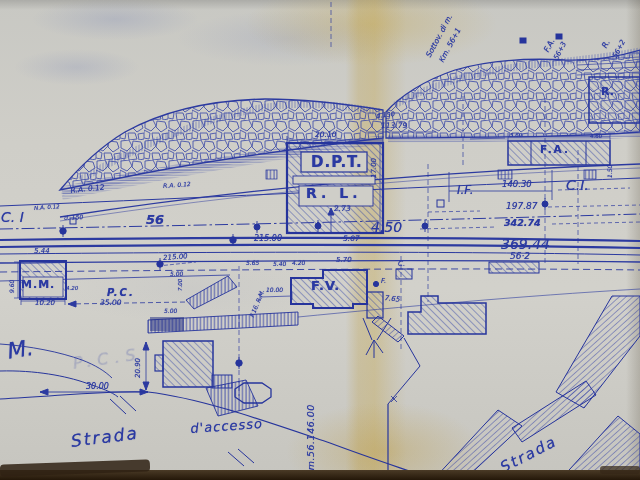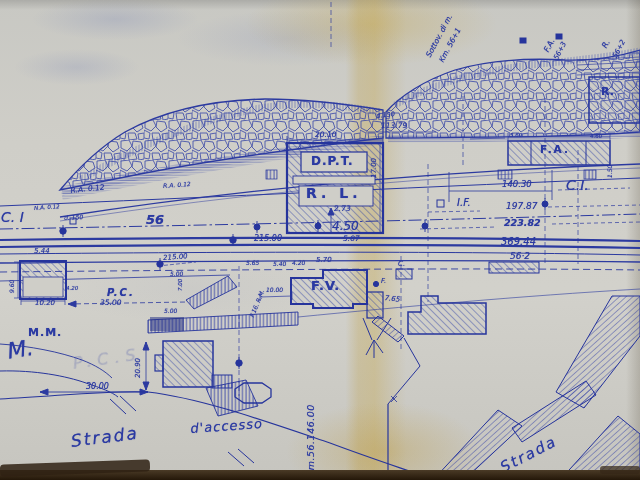--- a/index.html
+++ b/index.html
@@ -194,64 +194,64 @@
 <div class="lbl" style="left:543px;top:50px;font-size:8px;transform:rotate(-62deg);">F.A.</div>
 <div class="lbl" style="left:553px;top:58px;font-size:7px;transform:rotate(-62deg);">56+3</div>
 <div class="lbl" style="left:601px;top:46px;font-size:8px;transform:rotate(-62deg);">R.</div>
 <div class="lbl" style="left:612px;top:56px;font-size:7px;transform:rotate(-62deg);">56+2</div>
 <div class="lbl print" style="left:601px;top:86px;font-size:11px;">R.</div>
 
 <div class="lbl" style="left:376px;top:113px;font-size:6.5px;transform:rotate(-6deg);">d.150</div>
 <div class="lbl" style="left:381px;top:122px;font-size:7.5px;">113.79</div>
 <div class="lbl" style="left:315px;top:131px;font-size:7.5px;">20.10</div>
 <div class="lbl" style="left:371px;top:178px;font-size:7px;transform:rotate(-90deg);">17.00</div>
-<div class="lbl print" style="left:311px;top:155px;font-size:12px;letter-spacing:1px;">D.P.T.</div>
+<div class="lbl print" style="left:311px;top:155px;font-size:15px;letter-spacing:1px;">D.P.T.</div>
 <div class="lbl print" style="left:306px;top:186px;font-size:14px;letter-spacing:4px;text-align:right;">R. L.</div>
 <div class="lbl" style="left:334px;top:205px;font-size:7.5px;">2.73</div>
-<div class="lbl" style="left:332px;top:220px;font-size:12px;">4.50</div>
+<div class="lbl" style="left:332px;top:220px;font-size:14px;padding-left:39px;">4.50</div>
 <div class="lbl" style="left:254px;top:235px;font-size:8px;">215.00</div>
 <div class="lbl" style="left:343px;top:235px;font-size:7.5px;">5.07</div>
 
 <div class="lbl print" style="left:540px;top:144px;font-size:10.5px;letter-spacing:2px;">F.A.</div>
 <div class="lbl" style="left:510px;top:133px;font-size:5.5px;">5.60</div>
 <div class="lbl" style="left:590px;top:134px;font-size:5.5px;">4.60</div>
 <div class="lbl" style="left:502px;top:180px;font-size:8.5px;">140.30</div>
 <div class="lbl" style="left:566px;top:178px;font-size:14px;">C.I.</div>
-<div class="lbl" style="left:457px;top:198px;font-size:10px;">I.F.</div>
+<div class="lbl" style="left:457px;top:184px;font-size:12px;">I.F.</div>
 <div class="lbl" style="left:506px;top:202px;font-size:9px;">197.87</div>
-<div class="lbl big" style="left:504px;top:218px;font-size:9.5px;">223.82</div>
-<div class="lbl" style="left:501px;top:237px;font-size:10px;">369.44</div>
+<div class="lbl big" style="left:504px;top:218px;font-size:9.5px;">342.74</div>
+<div class="lbl" style="left:501px;top:237px;font-size:14px;">369.44</div>
 <div class="lbl" style="left:510px;top:252px;font-size:9px;">56·2</div>
 <div class="lbl" style="left:607px;top:178px;font-size:6px;transform:rotate(-90deg);">1.50</div>
 
 <div class="lbl" style="left:70px;top:187px;font-size:7.5px;transform:rotate(-6deg);">R.A. 0.12</div>
 <div class="lbl" style="left:34px;top:206px;font-size:5.5px;transform:rotate(-4deg);">N.A. 0.12</div>
 <div class="lbl" style="left:163px;top:183px;font-size:6px;transform:rotate(-4deg);">R.A. 0.12</div>
 <div class="lbl" style="left:1px;top:210px;font-size:14px;">C. I</div>
 <div class="lbl" style="left:64px;top:215px;font-size:6px;transform:rotate(-3deg);">d. 150</div>
 <div class="lbl big" style="left:146px;top:213px;font-size:13px;">56</div>
 <div class="lbl" style="left:34px;top:248px;font-size:7px;">5.44</div>
 
 <div class="lbl" style="left:9px;top:293px;font-size:6px;transform:rotate(-90deg);">9.60</div>
-<div class="lbl print" style="left:28px;top:279px;font-size:11px;letter-spacing:1px;margin-top:48px;">M.M.</div>
+<div class="lbl print" style="left:21px;top:279px;font-size:11px;letter-spacing:1px;">M.M.</div>
 <div class="lbl" style="left:35px;top:300px;font-size:7px;">10.20</div>
 <div class="lbl" style="left:66px;top:286px;font-size:5.5px;">4.20</div>
 <div class="lbl print" style="left:107px;top:288px;font-size:10px;letter-spacing:2px;font-style:italic;">P.C.</div>
 <div class="lbl" style="left:100px;top:299px;font-size:7.5px;text-align:center;">35.00</div>
 <div class="lbl" style="left:163px;top:255px;font-size:7px;transform:rotate(-4deg);">215.00</div>
 <div class="lbl" style="left:170px;top:271px;font-size:6px;">5.00</div>
 <div class="lbl" style="left:178px;top:291px;font-size:5.5px;transform:rotate(-90deg);">7.00</div>
 <div class="lbl" style="left:164px;top:308px;font-size:6px;">5.00</div>
 <div class="lbl" style="left:266px;top:287px;font-size:6px;">10.00</div>
 <div class="lbl" style="left:249px;top:316px;font-size:6px;transform:rotate(-68deg);">F.16. R.M.</div>
 
 <div class="lbl" style="left:246px;top:260px;font-size:6px;">5.65</div>
 <div class="lbl" style="left:273px;top:261px;font-size:6px;">5.40</div>
 <div class="lbl" style="left:292px;top:260px;font-size:6px;">4.20</div>
-<div class="lbl" style="left:316px;top:257px;font-size:7px;">5.70</div>
+<div class="lbl" style="left:336px;top:257px;font-size:7px;">5.70</div>
 <div class="lbl print" style="left:311px;top:279px;font-size:13px;letter-spacing:1px;">F.V.</div>
 <div class="lbl" style="left:398px;top:261px;font-size:7px;">C.</div>
 <div class="lbl" style="left:381px;top:278px;font-size:7px;">F.</div>
 <div class="lbl" style="left:385px;top:295px;font-size:7px;transform:rotate(7deg);">7.65</div>
 
 <div class="lbl" style="left:6px;top:341px;font-size:22px;transform:rotate(-9deg);">M.</div>
 <div class="lbl ghost" style="left:72px;top:356px;font-size:16px;letter-spacing:6px;transform:rotate(-8deg);">P.C.S</div>
 <div class="lbl" style="left:135px;top:378px;font-size:7px;transform:rotate(-90deg);">20.90</div>
 <div class="lbl" style="left:86px;top:383px;font-size:8px;">30.00</div>
 <div class="lbl" style="left:70px;top:433px;font-size:17px;letter-spacing:2px;transform:rotate(-7deg);">Strada</div>

